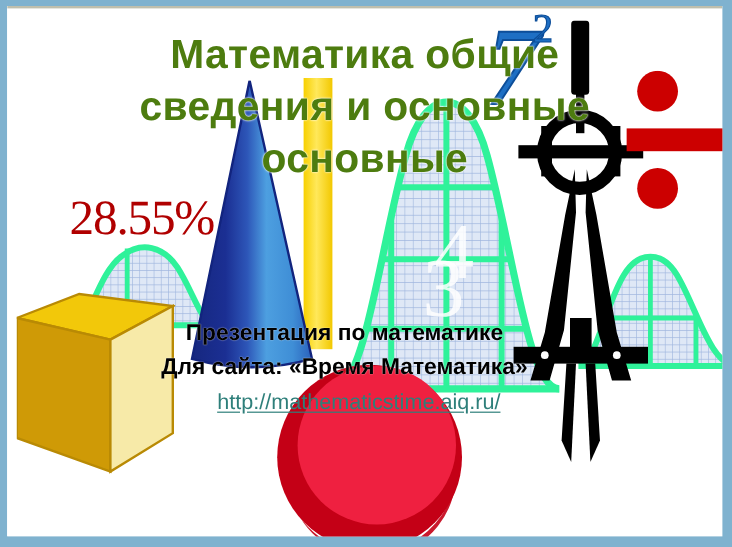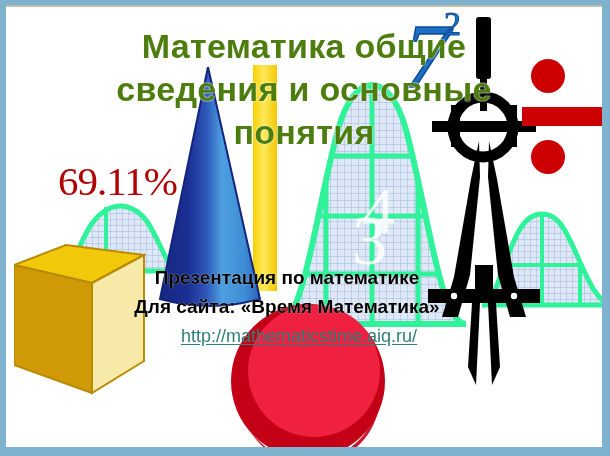--- a/index.html
+++ b/index.html
@@ -187,21 +187,21 @@
     </div>
 
     <div class="layer" id="box">
       <svg width="132" height="160" viewBox="0 0 132 160">
         <polygon points="0,22 52,2 130,12 78,40" fill="#f2c80a" stroke="#b98a04" stroke-width="2"></polygon>
         <polygon points="0,22 78,40 78,150 0,122" fill="#cf9a06" stroke="#b98a04" stroke-width="2"></polygon>
         <polygon points="78,40 130,12 130,118 78,150" fill="#f7eaa8" stroke="#b98a04" stroke-width="2"></polygon>
       </svg>
     </div>
 
-    <div class="layer" id="pct">69.11%</div>
+    <div class="layer" id="pct">28.55%</div>
 
     <div class="layer" id="sphere">
       <svg width="156" height="160" viewBox="0 0 156 160">
         <circle cx="78" cy="80" r="77" fill="#c40016"></circle>
         <circle cx="84" cy="70" r="66" fill="#ef2040"></circle>
         <path d="M150 96 A 72 72 0 0 1 20 130 A 70 70 0 0 0 150 96 Z" fill="#c40016" opacity=".9"></path>
       </svg>
     </div>
 
     <div class="layer" id="seven">
@@ -241,21 +241,21 @@
       <svg width="90" height="116" viewBox="0 0 90 116">
         <circle cx="26" cy="17" r="17" fill="#cc0000"></circle>
         <rect x="0" y="48" width="90" height="19" fill="#cc0000"></rect>
         <circle cx="26" cy="98" r="17" fill="#cc0000"></circle>
       </svg>
     </div>
 
     <div class="layer" id="title">
       <span class="tline">Математика общие</span>
       <span class="tline">сведения и основные</span>
-      <span class="tline">понятия</span>
+      <span class="tline">основные</span>
     </div>
 
     <div class="layer" id="subtitle">
       <span class="sline">Презентация по математике</span>
       <span class="sline">Для сайта: «Время Математика»</span>
       <span class="sline">
         <a id="url-link" href="#">http://mathematicstime.aiq.ru/</a>
       </span>
     </div>
 

